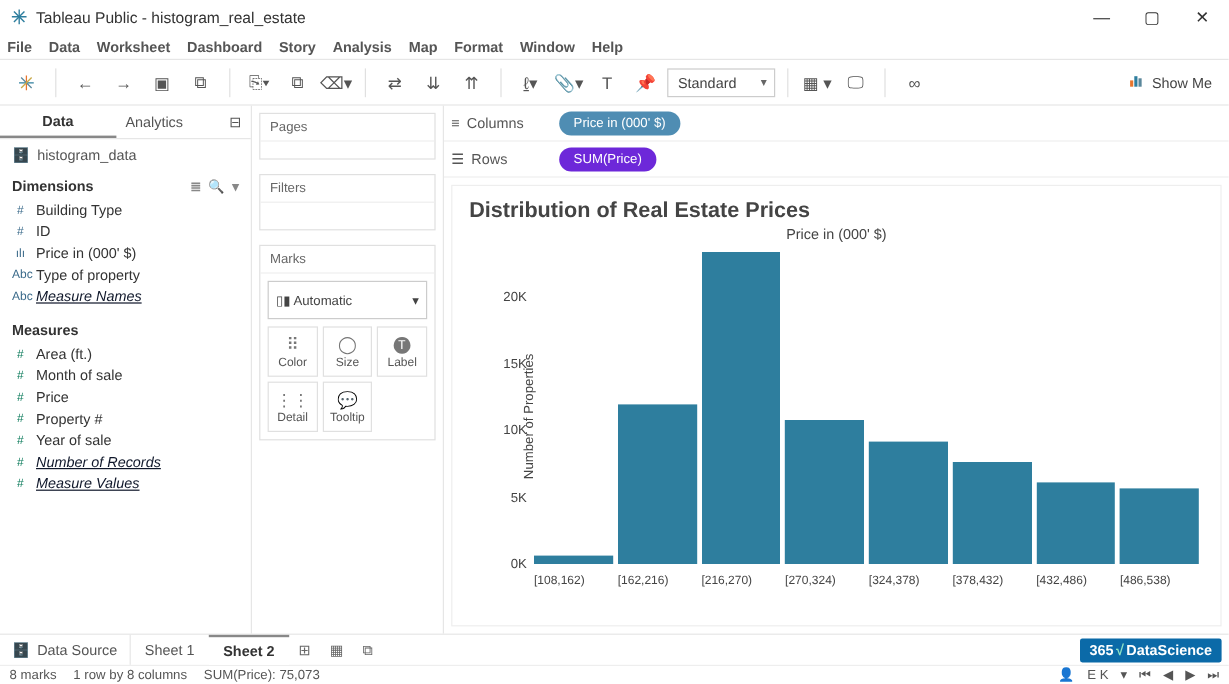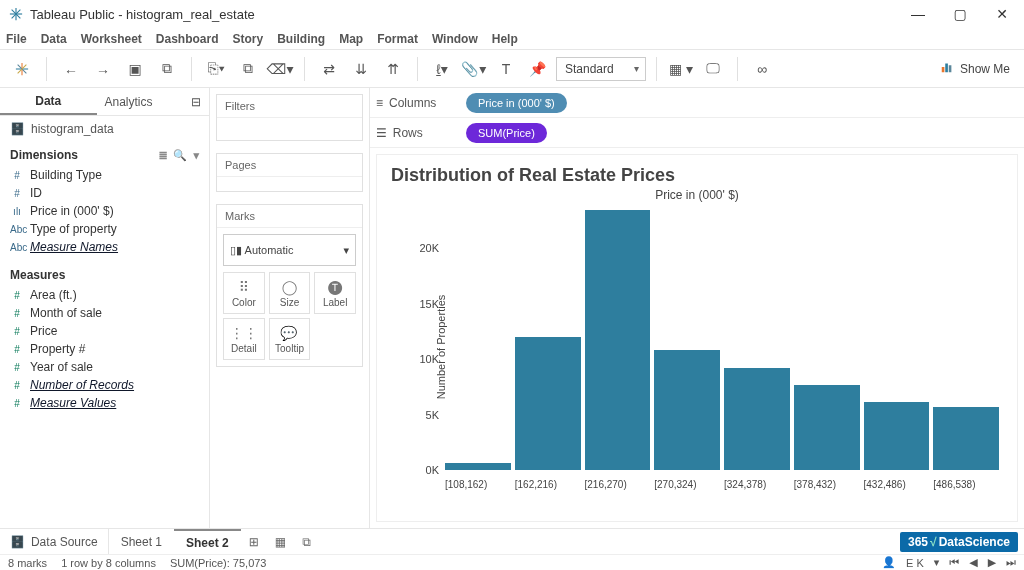--- a/index.html
+++ b/index.html
@@ -112,21 +112,21 @@
     <span>✕</span>
   </div>
 </div>
 
 <div class="menubar">
   <span>File</span>
   <span>Data</span>
   <span>Worksheet</span>
   <span>Dashboard</span>
   <span>Story</span>
-  <span>Building</span>
+  <span>Analysis</span>
   <span>Map</span>
   <span>Format</span>
   <span>Window</span>
   <span>Help</span>
 </div>
 
 <div class="toolbar">
   <div class="tbtn">
     <svg class="icon-sm" viewBox="0 0 16 16">
         <g stroke-width="1.2">
@@ -247,26 +247,26 @@
         </div>
       <div class="field meas italic">
           <span class="icon">#</span>
           <span class="label">Measure Values</span>
         </div>
     </div>
   </div>
 
   <div class="shelfcol">
     <div class="card">
+      <div class="cardhdr">Pages</div>
+      <div class="cardbody" style="height:14px"></div>
+    </div>
+    <div class="card">
       <div class="cardhdr">Filters</div>
       <div class="cardbody" style="height:22px"></div>
-    </div>
-    <div class="card">
-      <div class="cardhdr">Pages</div>
-      <div class="cardbody" style="height:14px"></div>
     </div>
     <div class="card">
       <div class="cardhdr">Marks</div>
       <div class="cardbody">
         <div class="markselect">
           <span><span>▯▮</span> <span>Automatic</span></span>
             <span>▾</span>
         </div>
         <div class="markgrid">
           <div class="markcell">

